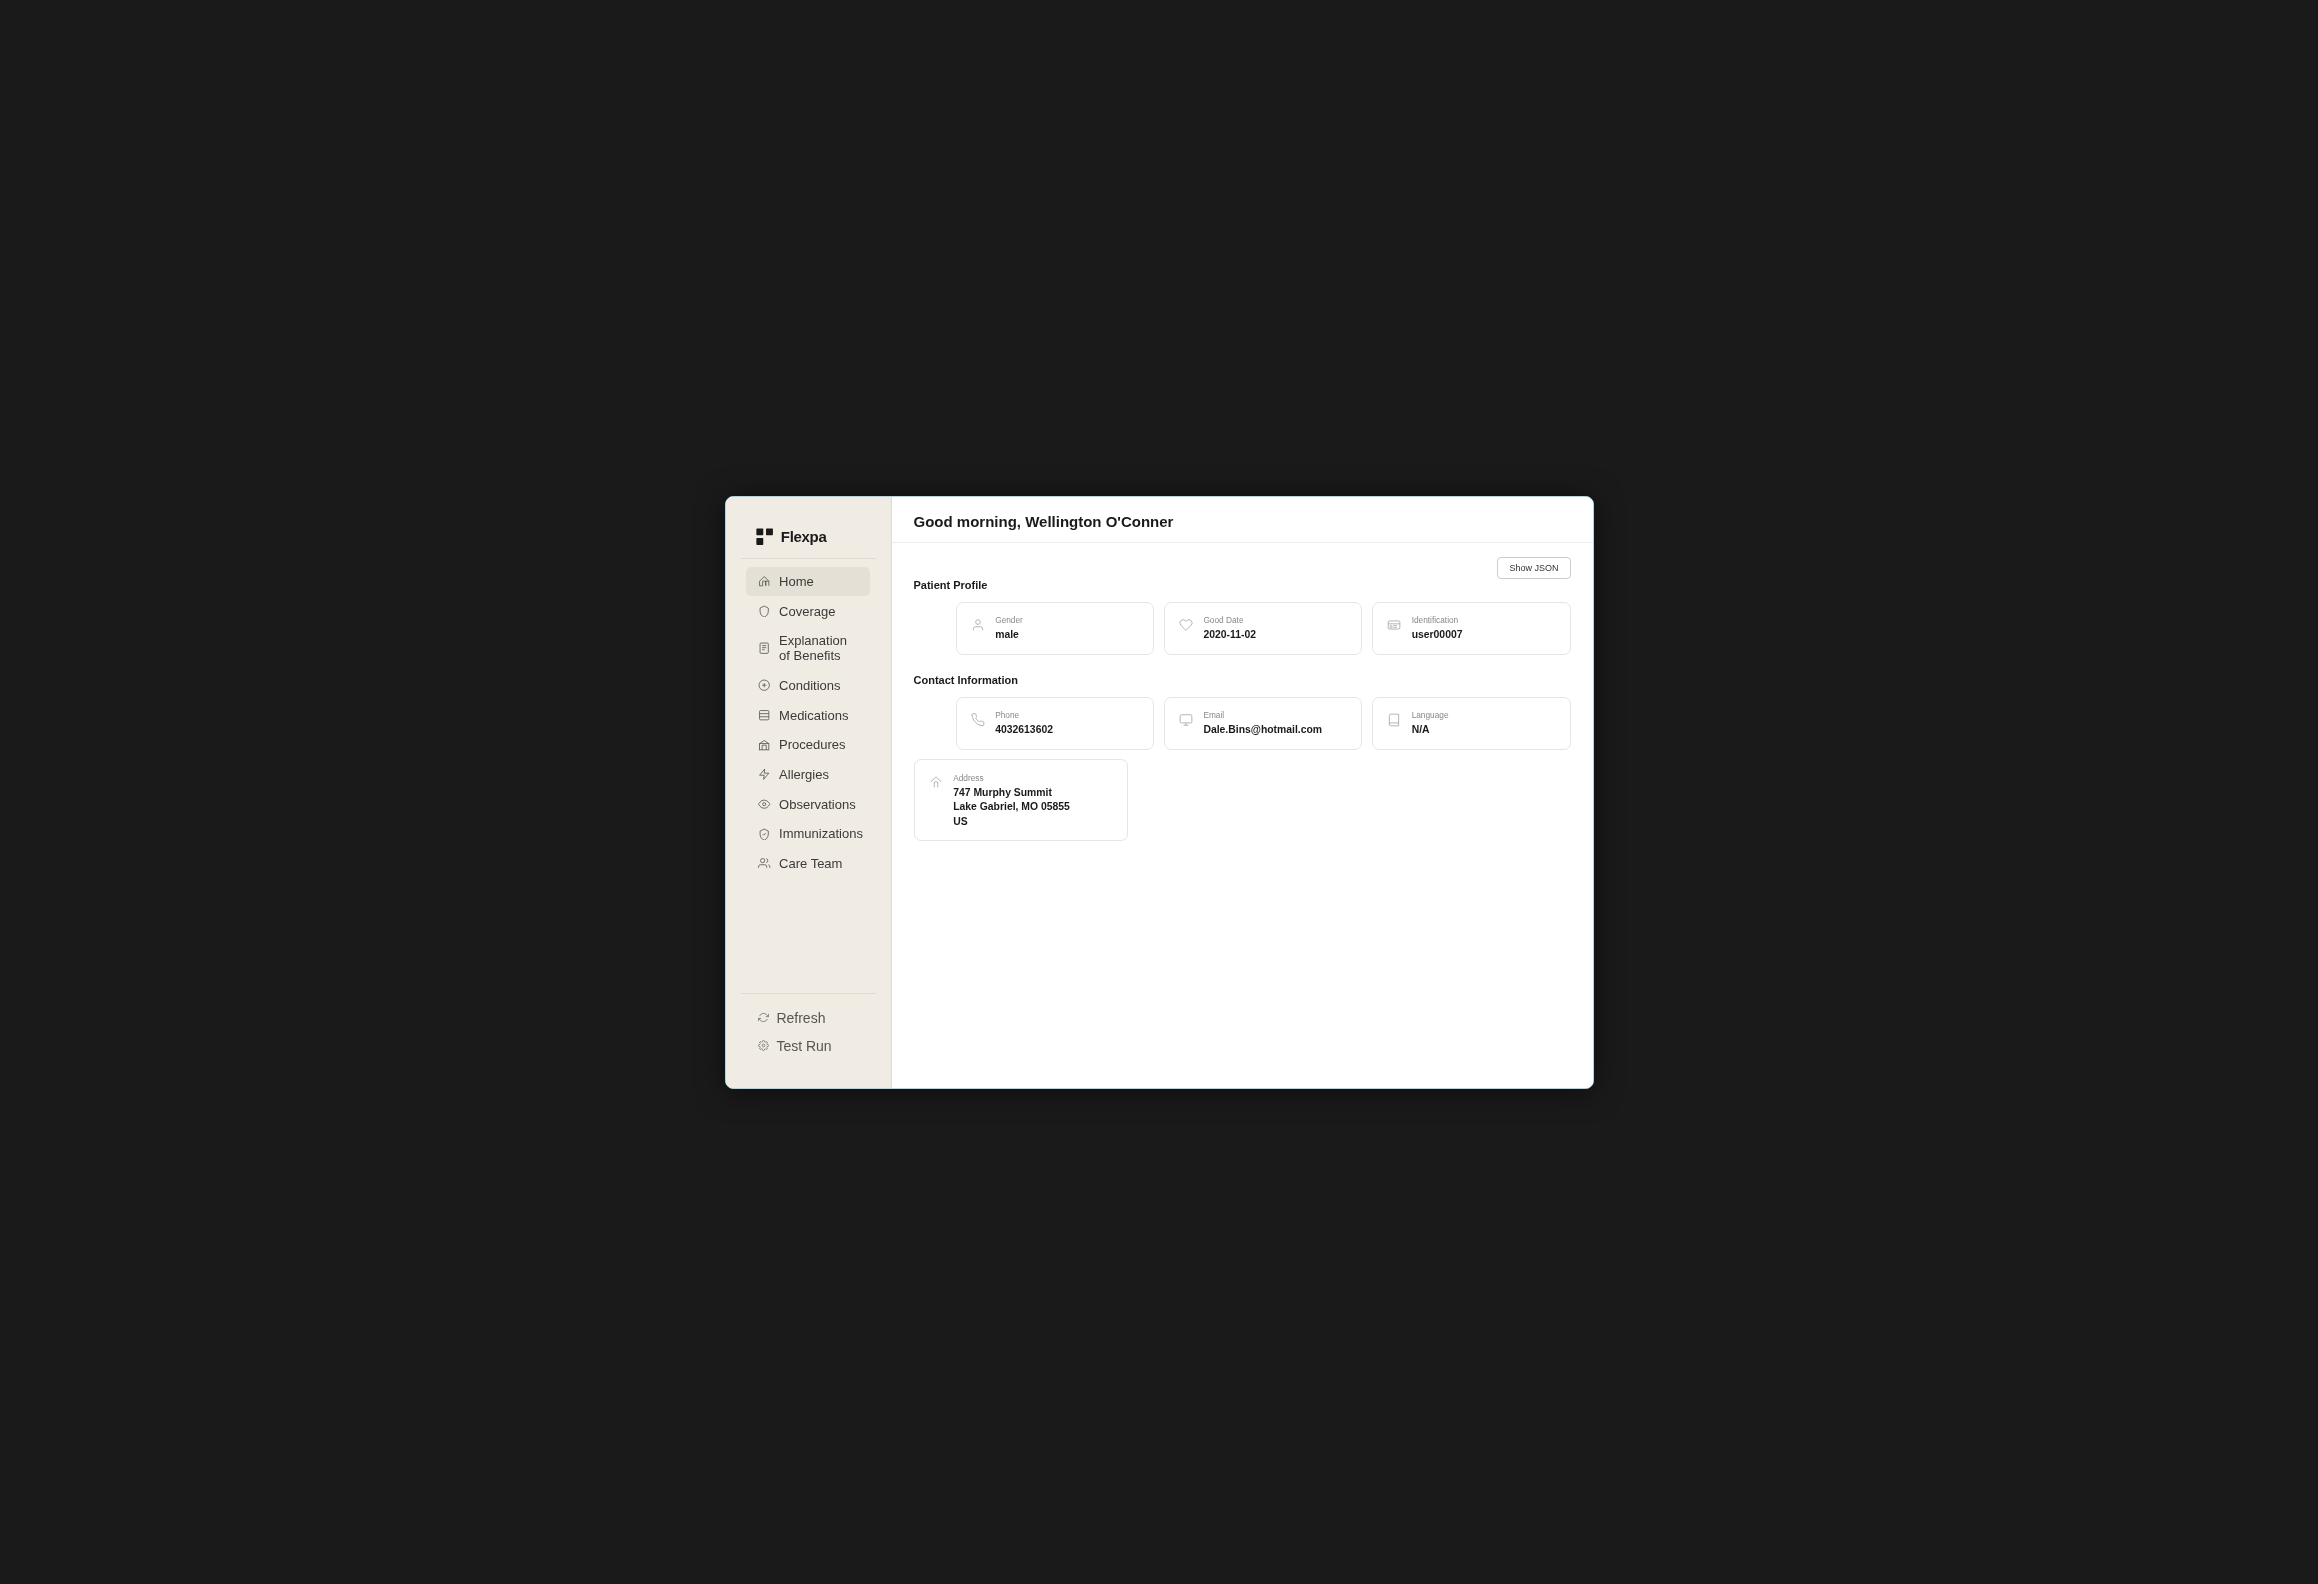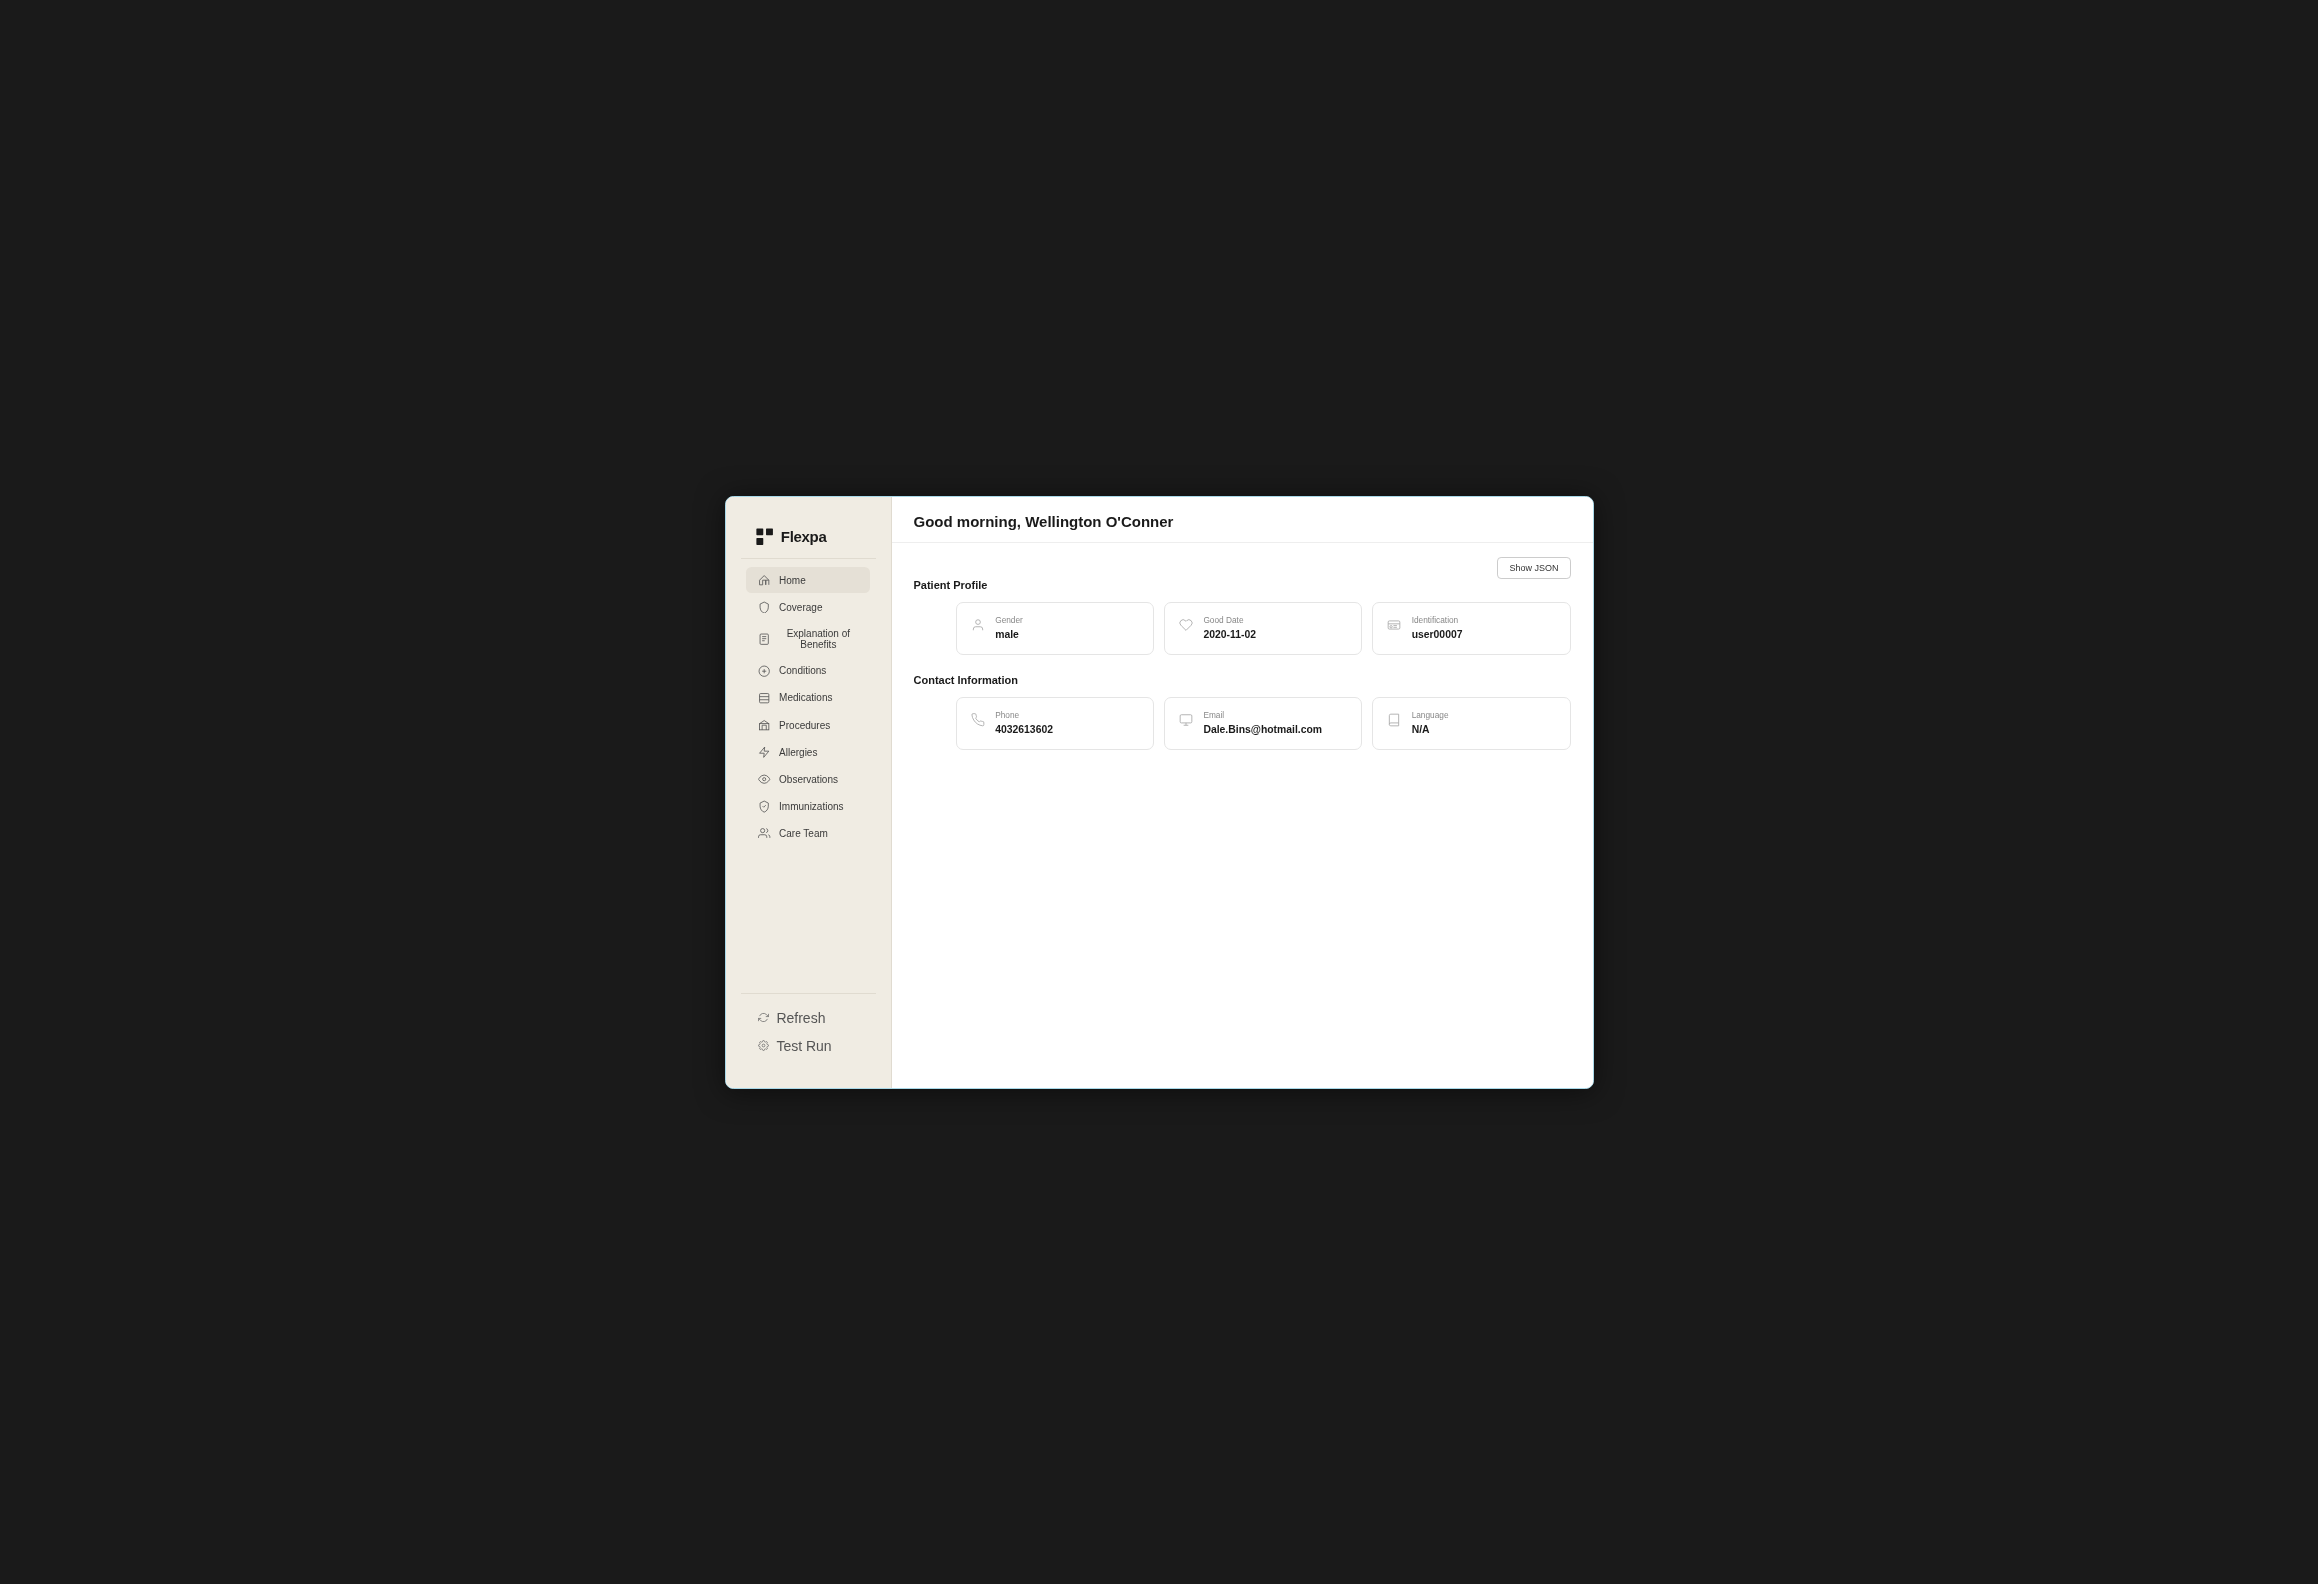--- a/index.html
+++ b/index.html
@@ -57,24 +57,23 @@
     }
     .nav-item {
       display: flex;
       align-items: center;
       gap: 8.3px;
       padding: 7px 12.4px;
       cursor: pointer;
       border-radius: 5.5px;
       margin: 0.7px 5.5px;
       color: #3a3a3a;
-      font-size: 10px;
+      font-size: 13px;
       font-weight: 500;
       transition: background 0.15s;
-      text-align: center;
     }
     .nav-item.active { background: #e5e0d6; }
     .nav-icon {
       width: 12.4px;
       height: 12.4px;
       display: flex;
       align-items: center;
       justify-content: center;
       flex-shrink: 0;
     }
@@ -445,17 +444,35 @@
                   <path d="M6.5 2H20v20H6.5A2.5 2.5 0 0 1 4 19.5v-15A2.5 2.5 0 0 1 6.5 2z"></path>
                 </svg>
             </div>
             <div class="card-content">
               <div class="card-label">Language</div>
               <div class="card-value">N/A</div>
             </div>
           </div>
         </div>
 
+        <div style="max-width: 214px;">
+          <div class="info-card">
+            <div class="card-icon">
+              <svg viewBox="0 0 24 24">
+                  <path d="M3 12L12 3l9 9"></path>
+                  <path d="M9 21V12h6v9"></path>
+                </svg>
+            </div>
+            <div class="card-content">
+              <div class="card-label">Address</div>
+              <div class="card-value">
+                <span>747 Murphy Summit</span><br>
+                <span>Lake Gabriel, MO 05855</span><br>
+                <span>US</span>
+              </div>
+            </div>
+          </div>
+        </div>
       </div>
     </div>
   </div>
 </div>
 
 
 </body></html>

